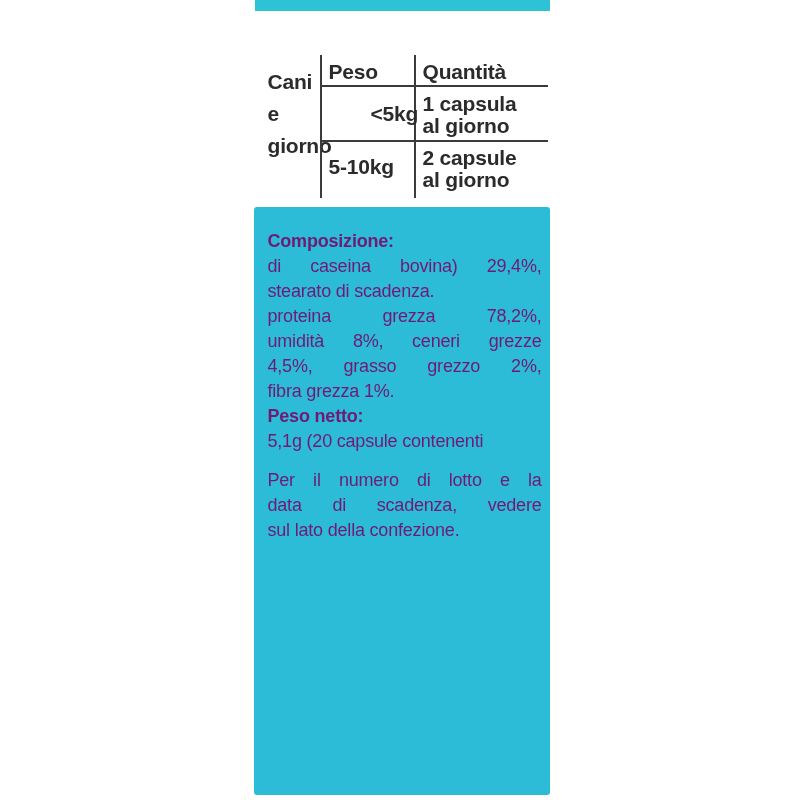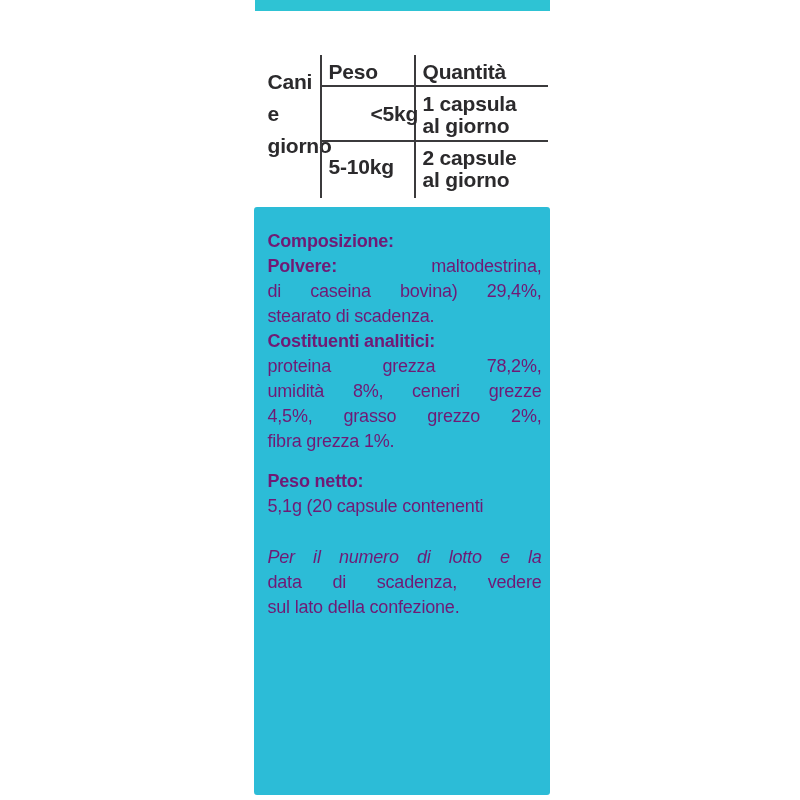--- a/index.html
+++ b/index.html
@@ -48,22 +48,22 @@
     padding: 22px 8px 0 14px;
     color: #701a75;
     font-size: 18px;
     line-height: 25px;
     letter-spacing: -0.2px;
   }
   .panel .line { width: 100%; }
   .panel .b { font-weight: bold; }
   .panel .j { text-align: justify; text-align-last: justify; }
   .panel .spread { display: flex; justify-content: space-between; }
-  .panel .gap-md { margin-top: 15px; }
-  .panel .gap-sm { margin-top: 26px; font-style: italic; }
+  .panel .gap-md { }
+  .panel .gap-sm { margin-top: 14px; }
 </style>
 </head>
 <body>
 
 <div id="page">
 
   <div class="top-bar"></div>
 
   <div>
     <div class="tbl-text group-label">
@@ -90,29 +90,24 @@
     <div class="tbl-text cell-qty cell-qty-2">
       <div>2 capsule</div>
       <div>al giorno</div>
     </div>
   </div>
 
   <div class="panel">
 
     <div class="line b">Composizione:</div>
 
-    <div class="line spread">
-      <span class="b">Polvere:</span>
-      <span>maltodestrina,</span>
-    </div>
 
     <div class="line j">di caseina bovina) 29,4%,</div>
     <div class="line">stearato di scadenza.</div>
 
-    <div class="line b">Costituenti analitici:</div>
     <div class="line j">proteina grezza 78,2%,</div>
     <div class="line j">umidità 8%, ceneri grezze</div>
     <div class="line j">4,5%, grasso grezzo 2%,</div>
     <div class="line">fibra grezza 1%.</div>
 
     <div class="line b gap-md">Peso netto:</div>
     <div class="line">5,1g (20 capsule contenenti</div>
 
     <div class="line j gap-sm">Per il numero di lotto e la</div>
     <div class="line j">data di scadenza, vedere</div>

